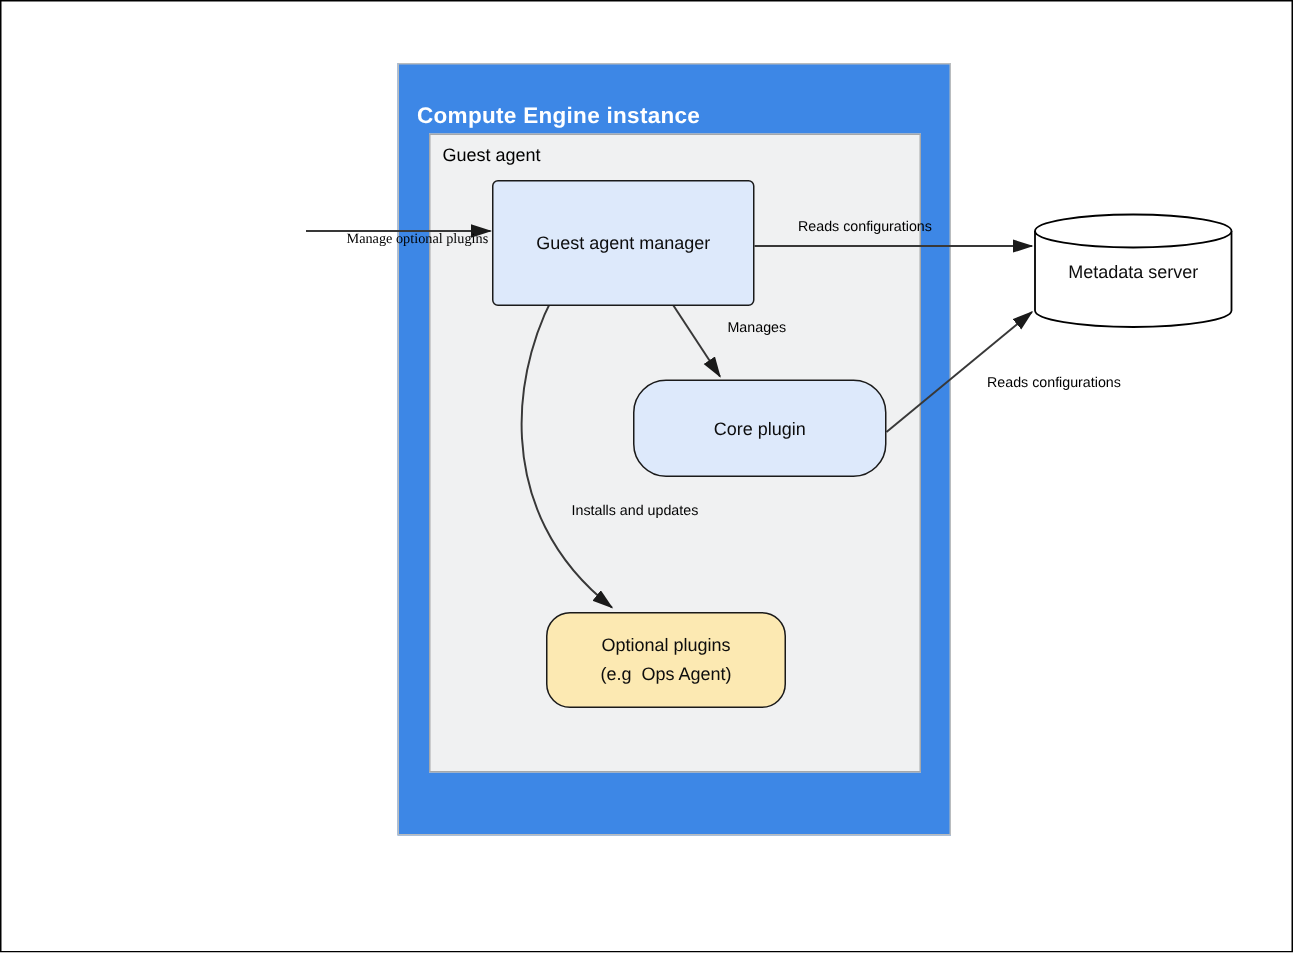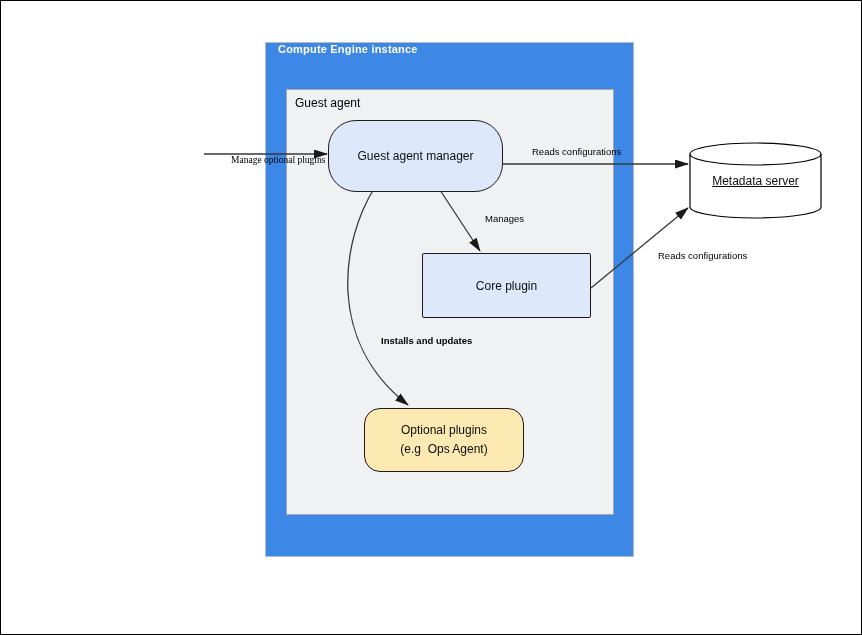--- a/index.html
+++ b/index.html
@@ -6,50 +6,50 @@
   .canvas {
     position:relative; width:862px; height:635px; background:#ffffff;
     border:1px solid #000; box-sizing:border-box; overflow:hidden;
     font-family:"Liberation Sans", sans-serif;
   }
   .blue-box {
     position:absolute; left:264px; top:41px; width:369px; height:515px;
     background:#3d87e6; border:1px solid #b9bcbe; box-sizing:border-box; z-index:1;
   }
   .blue-title {
-    position:absolute; left:12px; top:0; color:#ffffff;
-    font-size:11px; font-weight:bold; letter-spacing:0.2px;
+    position:absolute; left:12px; top:26px; color:#ffffff;
+    font-size:15px; font-weight:bold; letter-spacing:0.2px;
   }
   .gray-box {
     position:absolute; left:20px; top:46px; width:328px; height:426px;
     background:#f0f1f2; border:1px solid #a6a8aa; box-sizing:border-box;
   }
   .gray-title { position:absolute; left:8px; top:6px; color:#000; font-size:12px; }
   svg.edges { position:absolute; left:0; top:0; width:862px; height:635px; z-index:2; }
   .node {
     position:absolute; display:flex; align-items:center; justify-content:center;
     text-align:center; font-size:12px; color:#0d0d0d;
     border:1px solid #1a1a1a; box-sizing:border-box; z-index:3;
   }
   .n-acp  { left:22px;  top:126px; width:181px; height:56px; border-radius:14px; background:#dde9fb; }
-  .n-gam  { left:327px; top:119px; width:175px; height:72px; border-radius:28px; background:#dde9fb; }
-  .n-core { left:421px; top:252px; width:169px; height:65px; border-radius:2px; background:#dde9fb; }
+  .n-gam  { left:327px; top:119px; width:175px; height:84px; border-radius:4px; background:#dde9fb; }
+  .n-core { left:421px; top:252px; width:169px; height:65px; border-radius:22px; background:#dde9fb; }
   .n-opt  { left:363px; top:407px; width:160px; height:64px; border-radius:16px; background:#fce9b2;
             flex-direction:column; line-height:1.55; }
   .pre { white-space:pre; }
   .meta-label {
     position:absolute; left:689px; top:142px; width:131px; height:75px;
     display:flex; align-items:center; justify-content:center;
-    font-size:12px; color:#0d0d0d; z-index:3;text-decoration:underline;
+    font-size:12px; color:#0d0d0d; z-index:3;
   }
   .edge-label { position:absolute; font-size:9.5px; color:#000; z-index:4; white-space:nowrap;padding-left:20px; }
   .lbl-manage   { left:210px; top:154px;font-family:Liberation Serif, serif; }
   .lbl-reads1   { left:511px; top:145px; }
   .lbl-manages  { left:464px; top:212px; }
-  .lbl-installs { left:360px; top:334px;font-weight:bold; }
+  .lbl-installs { left:360px; top:334px; }
   .lbl-reads2   { left:637px; top:249px; }
 </style>
 </head>
 <body>
 
 <div class="canvas">
 
   <div class="blue-box">
     <div class="blue-title">Compute Engine instance</div>
     <div class="gray-box">

